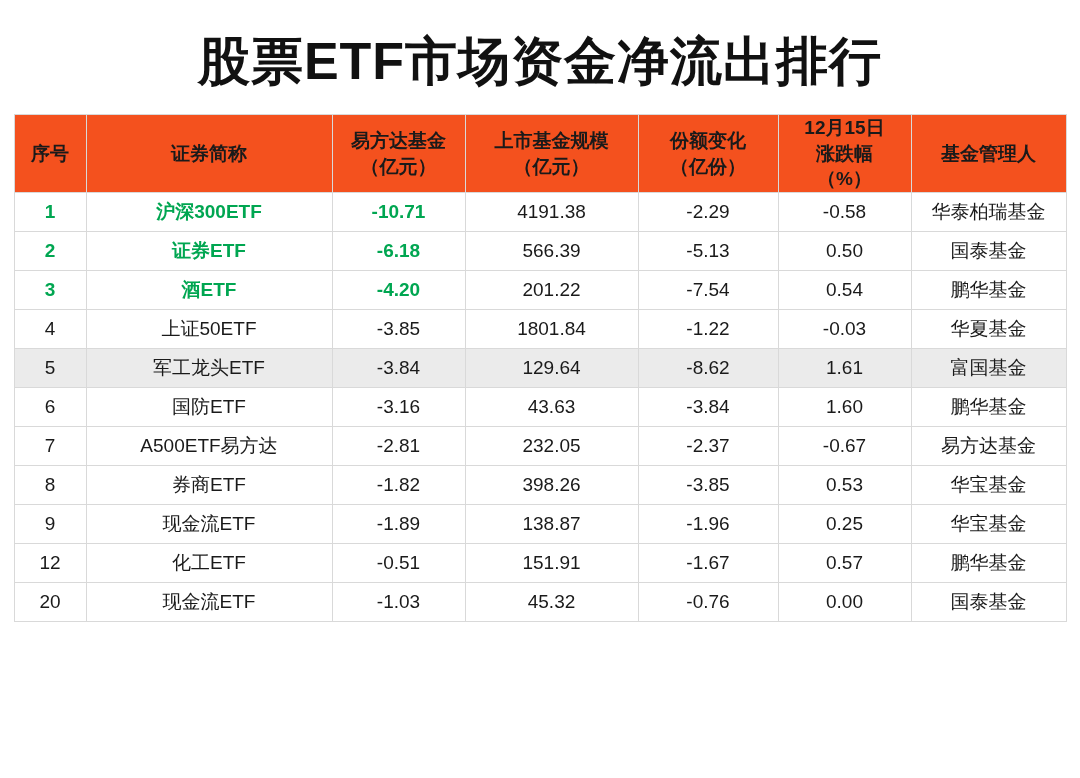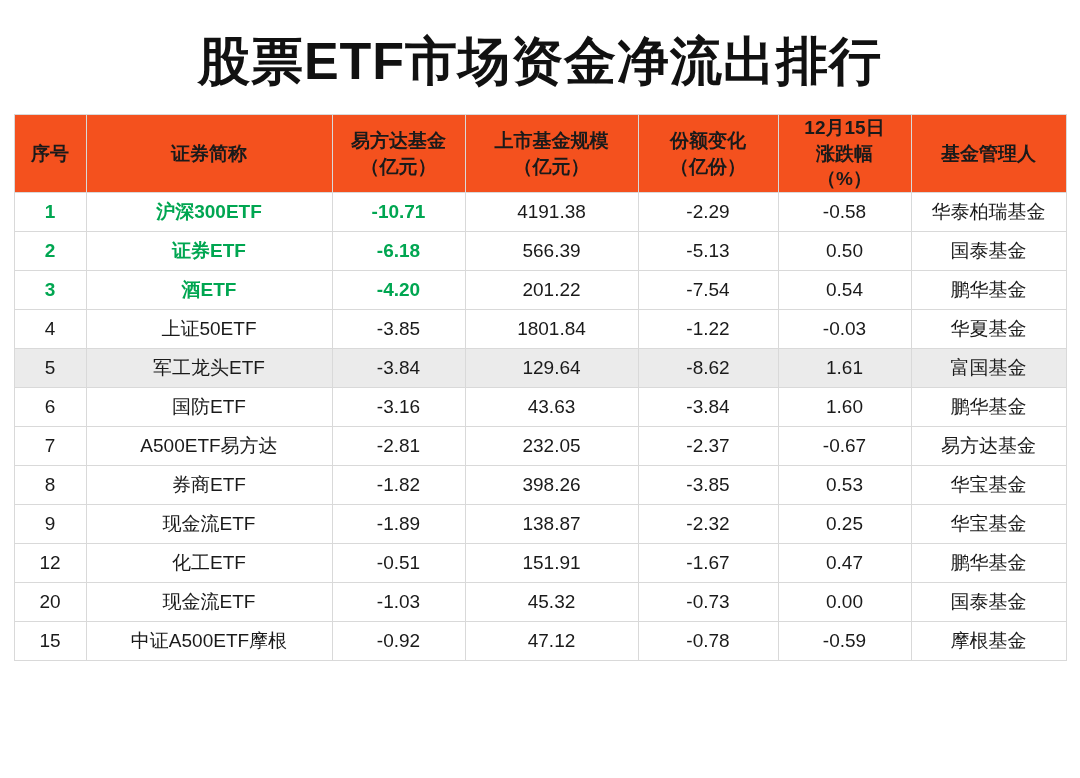--- a/index.html
+++ b/index.html
@@ -211,47 +211,38 @@
           <td class="scale num">398.26</td>
           <td class="share num">-3.85</td>
           <td class="chg num">0.53</td>
           <td class="mgr">华宝基金</td>
         </tr>
         <tr class="">
           <td class="rank">9</td>
           <td class="name">现金流ETF</td>
           <td class="flow num">-1.89</td>
           <td class="scale num">138.87</td>
-          <td class="share num">-2.32</td>
+          <td class="share num">-1.96</td>
           <td class="chg num">0.25</td>
           <td class="mgr">华宝基金</td>
         </tr>
         <tr class="">
           <td class="rank">12</td>
           <td class="name">化工ETF</td>
           <td class="flow num">-0.51</td>
           <td class="scale num">151.91</td>
           <td class="share num">-1.67</td>
-          <td class="chg num">0.47</td>
+          <td class="chg num">0.57</td>
           <td class="mgr">鹏华基金</td>
         </tr>
         <tr class="">
           <td class="rank">20</td>
           <td class="name">现金流ETF</td>
           <td class="flow num">-1.03</td>
           <td class="scale num">45.32</td>
-          <td class="share num">-0.73</td>
+          <td class="share num">-0.76</td>
           <td class="chg num">0.00</td>
           <td class="mgr">国泰基金</td>
         </tr>
-        <tr class="">
-          <td class="rank">15</td>
-          <td class="name">中证A500ETF摩根</td>
-          <td class="flow num">-0.92</td>
-          <td class="scale num">47.12</td>
-          <td class="share num">-0.78</td>
-          <td class="chg num">-0.59</td>
-          <td class="mgr">摩根基金</td>
-        </tr>
       </tbody>
   </table>
 
 </div>
 
 </body></html>

